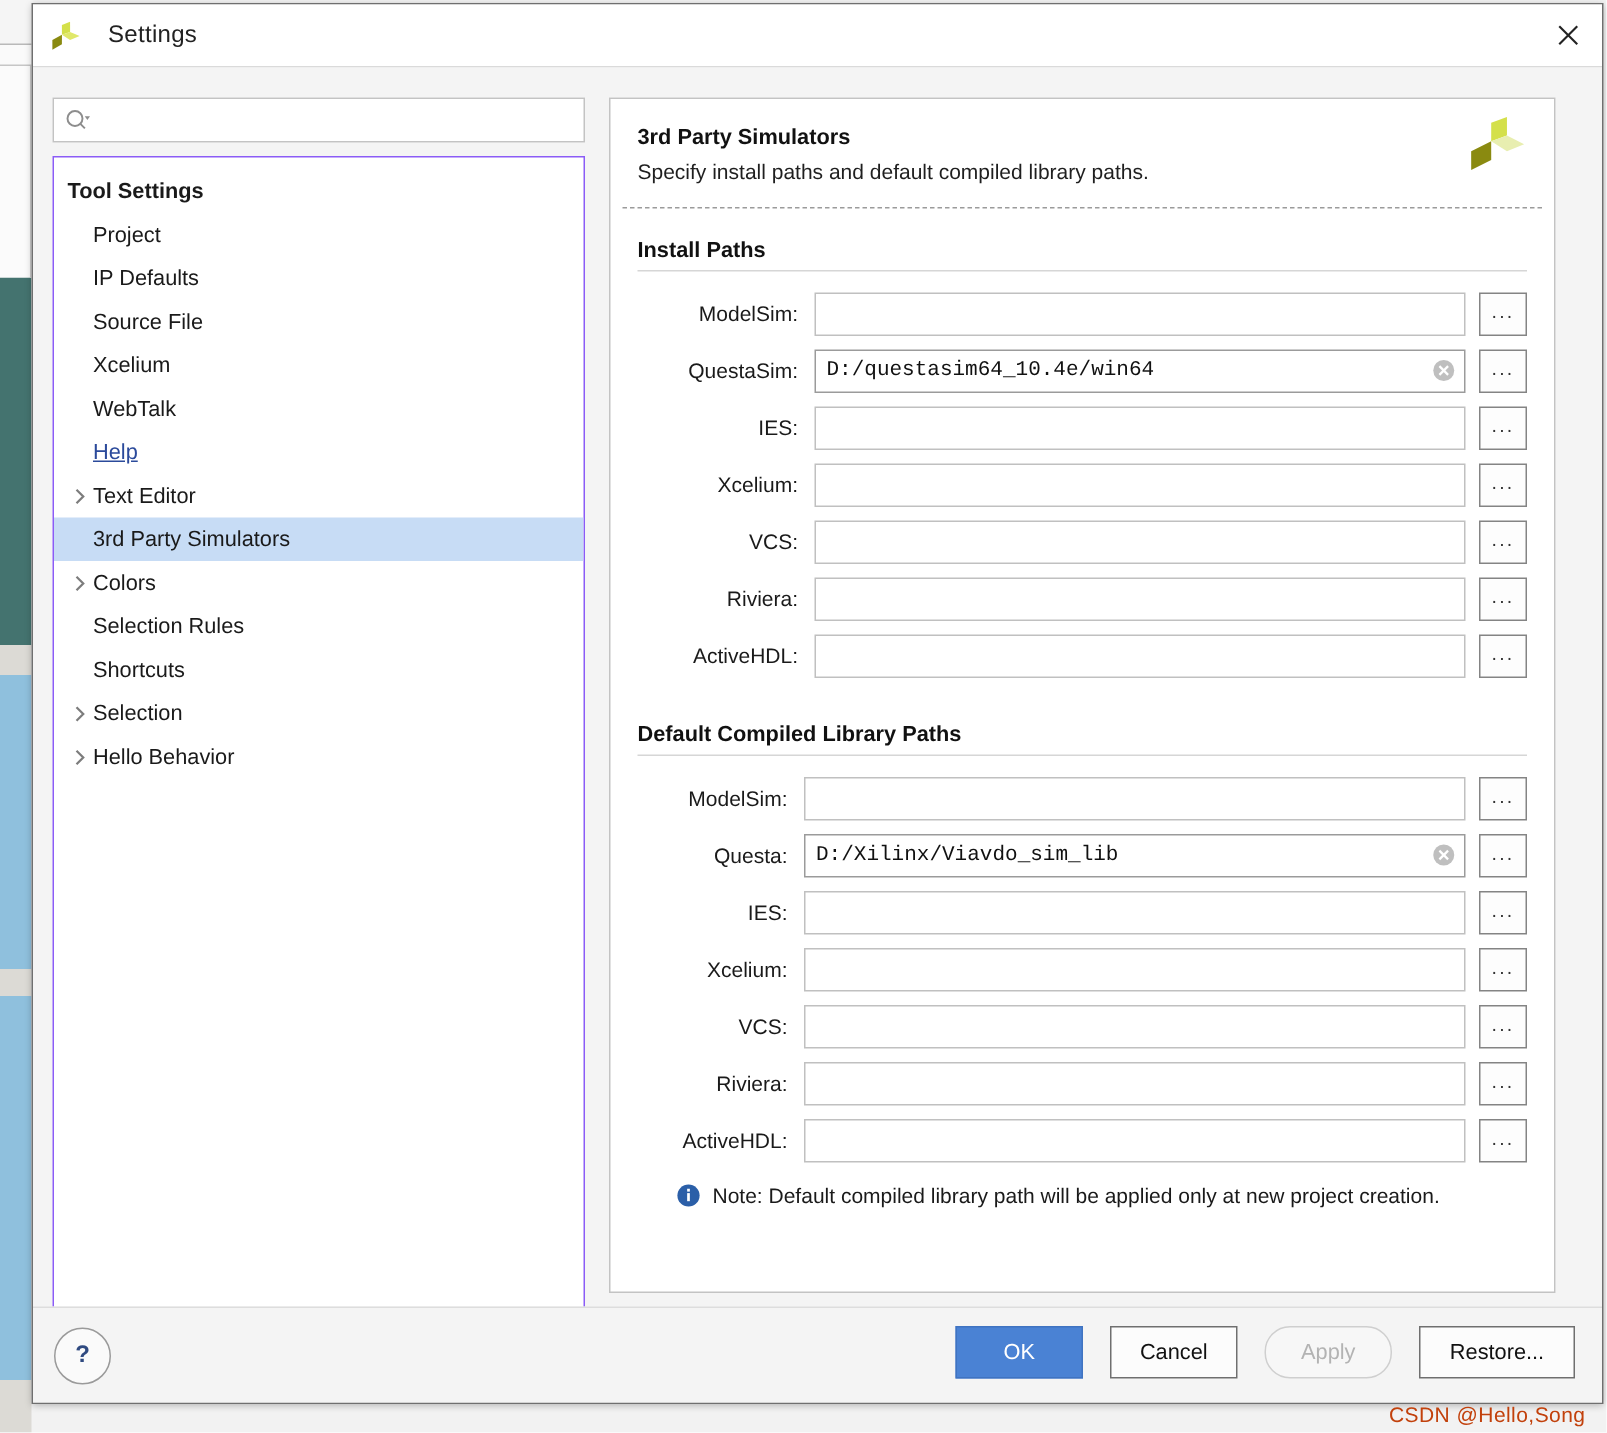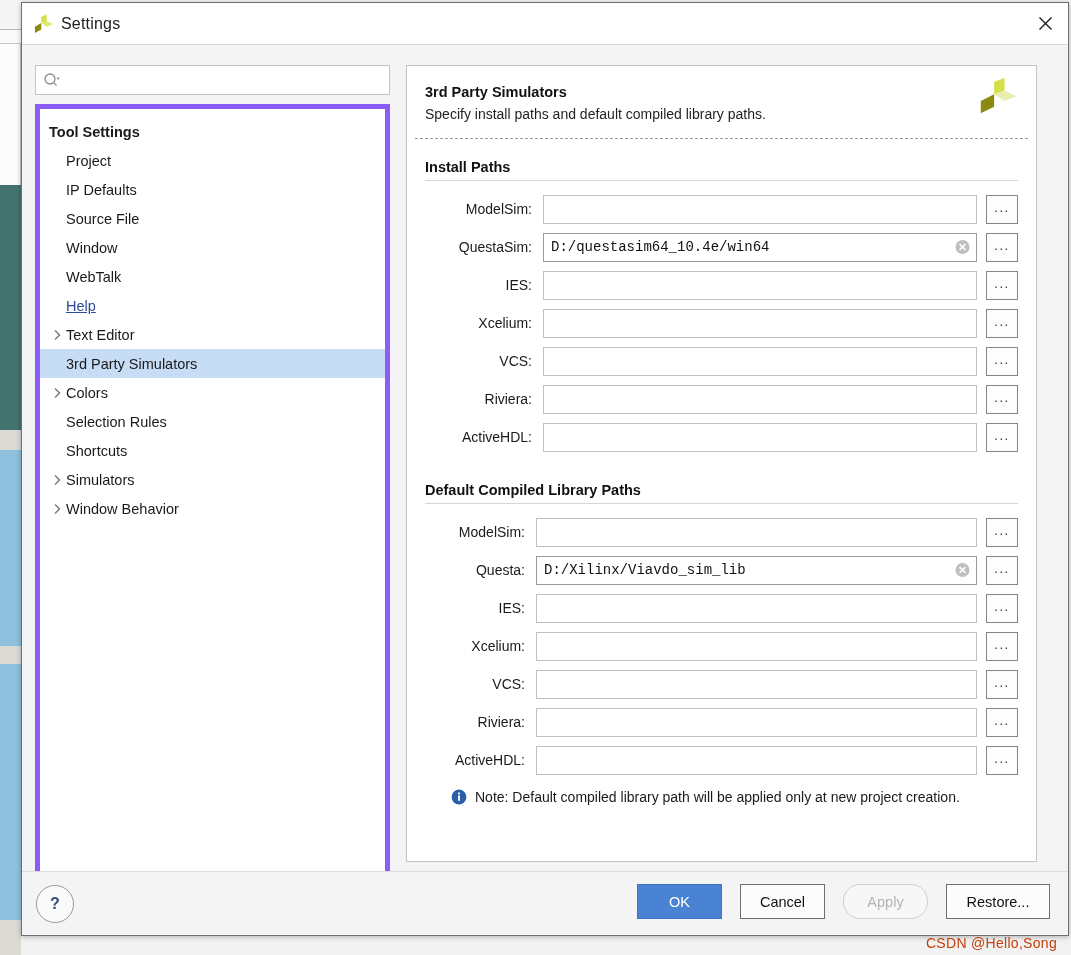--- a/index.html
+++ b/index.html
@@ -69,21 +69,21 @@
     display: flex;
     align-items: center;
   }
   #title-logo {
     margin-left: 11px;
     width: 22px;
     height: 20px;
     display: block;
   }
   #title-text {
-    margin-left: 6px;
+    margin-left: 17px;
     font-size: 16px;
     color: #222222;
     letter-spacing: .2px;
   }
   #close-button {
     position: absolute;
     right: 0; top: 0;
     width: 46px; height: 41px;
     display: flex;
     align-items: center;
@@ -124,21 +124,21 @@
     font-family: "Liberation Sans", sans-serif;
     font-size: 13px;
     color: #333;
     background: transparent;
     padding-left: 6px;
   }
   #tree-panel {
     margin-top: 9px;
     height: 824px;
     background: #ffffff;
-    border: 5px solid #8b5cf6;
+    border: 1px solid #8b5cf6;
     box-sizing: border-box;
     padding-top: 8px;
     overflow: hidden;
   }
   .tree-row {
     height: 29px;
     display: flex;
     align-items: center;
     padding-left: 8px;
     box-sizing: border-box;
@@ -424,21 +424,21 @@
         <div class="tree-row">
           <span class="tree-chevron spacer"></span>
           <span class="tree-label">IP Defaults</span>
         </div>
         <div class="tree-row">
           <span class="tree-chevron spacer"></span>
           <span class="tree-label">Source File</span>
         </div>
         <div class="tree-row">
           <span class="tree-chevron spacer"></span>
-          <span class="tree-label">Window</span>
+          <span class="tree-label">Xcelium</span>
         </div>
         <div class="tree-row">
           <span class="tree-chevron spacer"></span>
           <span class="tree-label">WebTalk</span>
         </div>
         <div class="tree-row">
           <span class="tree-chevron spacer"></span>
           <span class="tree-label link">Help</span>
         </div>
         <div class="tree-row">
@@ -468,29 +468,29 @@
         <div class="tree-row">
           <span class="tree-chevron spacer"></span>
           <span class="tree-label">Shortcuts</span>
         </div>
         <div class="tree-row">
           <span class="tree-chevron">
             <svg width="8" height="12" viewBox="0 0 8 12">
               <polyline points="2,1.5 6.5,6 2,10.5" fill="none" stroke="#7d7d7d" stroke-width="1.5"></polyline>
             </svg>
           </span>
-          <span class="tree-label">Simulators</span>
+          <span class="tree-label">Selection</span>
         </div>
         <div class="tree-row">
           <span class="tree-chevron">
             <svg width="8" height="12" viewBox="0 0 8 12">
               <polyline points="2,1.5 6.5,6 2,10.5" fill="none" stroke="#7d7d7d" stroke-width="1.5"></polyline>
             </svg>
           </span>
-          <span class="tree-label">Window Behavior</span>
+          <span class="tree-label">Hello Behavior</span>
         </div>
       </div>
     </div>
 
     <div id="right-pane">
 
       <div id="page-header">
         <div id="page-title">3rd Party Simulators</div>
         <div id="page-subtitle">Specify install paths and default compiled library paths.</div>
         <svg id="header-logo" viewBox="0 0 44 44">

